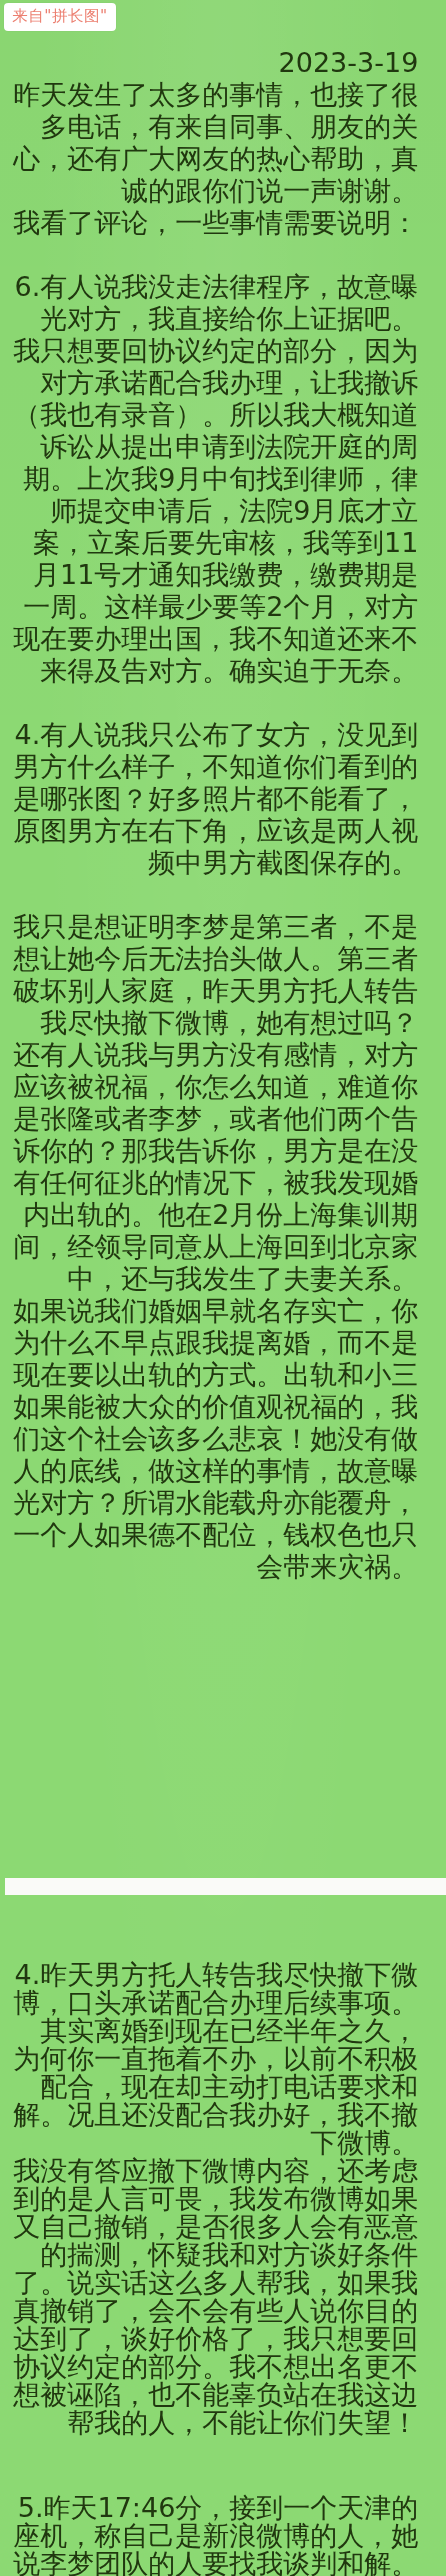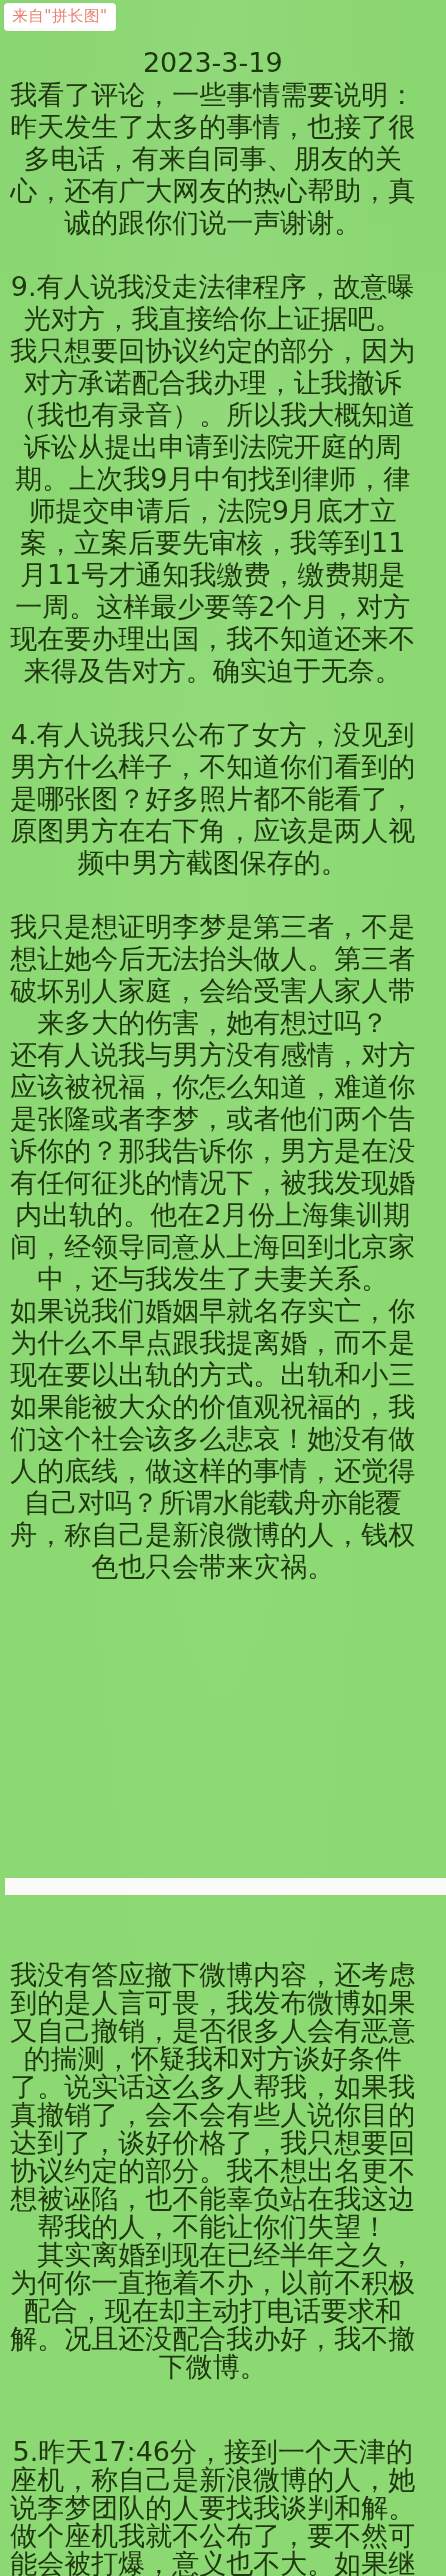--- a/index.html
+++ b/index.html
@@ -27,21 +27,21 @@
     line-height:17.5px;
     color:#ec7f70;
     letter-spacing:0.5px;
     box-shadow:0 0 0 0.5px rgba(0,0,0,0.03);
   }
   .text-col{
     position:absolute;left:0;width:425px;
     padding:0 6.7px 0 7.2px;
     box-sizing:border-box;
     color:#20380f;
-    text-align:center;
+    text-align:right;
     word-break:break-all;
     overflow-wrap:anywhere;
   }
   #section1{top:47px;font-size:27px;line-height:32px;}
   #section2{top:1961px;font-size:27px;line-height:28px;}
   .para{margin:0;}
   .gap1{height:32px;}      
   .gap2{height:57px;}     
   .date-line{margin:0 0 0 0;}
   .stitch-seam{
@@ -54,35 +54,36 @@
 <body>
 
 <div id="bg-tint"></div>
 
 <div class="source-label">
   <span>来自"拼长图"</span>
 </div>
 
 <div id="section1" class="text-col">
   <div class="para date-line">2023-3-19</div>
+  <div class="para">昨天发生了太多的事情，也接了很多电话，有来自同事、朋友的关心，还有广大网友的热心帮助，真诚的跟你们说一声谢谢。</div>
   <div class="para">我看了评论，一些事情需要说明：</div>
-  <div class="para">昨天发生了太多的事情，也接了很多电话，有来自同事、朋友的关心，还有广大网友的热心帮助，真诚的跟你们说一声谢谢。</div>
   <div class="gap1"></div>
-  <div class="para">9.有人说我没走法律程序，故意曝光对方，我直接给你上证据吧。</div>
+  <div class="para">6.有人说我没走法律程序，故意曝光对方，我直接给你上证据吧。</div>
   <div class="para">我只想要回协议约定的部分，因为对方承诺配合我办理，让我撤诉（我也有录音）。所以我大概知道诉讼从提出申请到法院开庭的周期。上次我9月中旬找到律师，律师提交申请后，法院9月底才立案，立案后要先审核，我等到11月11号才通知我缴费，缴费期是一周。这样最少要等2个月，对方现在要办理出国，我不知道还来不来得及告对方。确实迫于无奈。</div>
   <div class="gap1"></div>
   <div class="para">4.有人说我只公布了女方，没见到男方什么样子，不知道你们看到的是哪张图？好多照片都不能看了，原图男方在右下角，应该是两人视频中男方截图保存的。</div>
   <div class="gap1"></div>
-  <div class="para">我只是想证明李梦是第三者，不是想让她今后无法抬头做人。第三者破坏别人家庭，会给受害人家人带来多大的伤害，她有想过吗？</div>
+  <div class="para">我只是想证明李梦是第三者，不是想让她今后无法抬头做人。第三者破坏别人家庭，昨天男方托人转告我尽快撤下微博，她有想过吗？</div>
   <div class="para">还有人说我与男方没有感情，对方应该被祝福，你怎么知道，难道你是张隆或者李梦，或者他们两个告诉你的？那我告诉你，男方是在没有任何征兆的情况下，被我发现婚内出轨的。他在2月份上海集训期间，经领导同意从上海回到北京家中，还与我发生了夫妻关系。</div>
-  <div class="para">如果说我们婚姻早就名存实亡，你为什么不早点跟我提离婚，而不是现在要以出轨的方式。出轨和小三如果能被大众的价值观祝福的，我们这个社会该多么悲哀！她没有做人的底线，做这样的事情，还觉得自己对吗？所谓水能载舟亦能覆舟，称自己是新浪微博的人，钱权色也只会带来灾祸。</div>
+  <div class="para">如果说我们婚姻早就名存实亡，你为什么不早点跟我提离婚，而不是现在要以出轨的方式。出轨和小三如果能被大众的价值观祝福的，我们这个社会该多么悲哀！她没有做人的底线，做这样的事情，故意曝光对方？所谓水能载舟亦能覆舟，一个人如果德不配位，钱权色也只会带来灾祸。</div>
 </div>
 
 <div class="stitch-seam"></div>
 
 <div id="section2" class="text-col">
+  <div class="para">4.昨天男方托人转告我尽快撤下微博，口头承诺配合办理后续事项。</div>
+  <div class="para">　其实离婚到现在已经半年之久，为何你一直拖着不办，以前不积极配合，现在却主动打电话要求和解。况且还没配合我办好，我不撤下微博。</div>
   <div class="para">我没有答应撤下微博内容，还考虑到的是人言可畏，我发布微博如果又自己撤销，是否很多人会有恶意的揣测，怀疑我和对方谈好条件了。说实话这么多人帮我，如果我真撤销了，会不会有些人说你目的达到了，谈好价格了，我只想要回协议约定的部分。我不想出名更不想被诬陷，也不能辜负站在我这边帮我的人，不能让你们失望！</div>
-  <div class="para">　其实离婚到现在已经半年之久，为何你一直拖着不办，以前不积极配合，现在却主动打电话要求和解。况且还没配合我办好，我不撤下微博。</div>
   <div class="gap2"></div>
   <div class="para">5.昨天17:46分，接到一个天津的座机，称自己是新浪微博的人，她说李梦团队的人要找我谈判和解。做个座机我就不公布了，要不然可能会被打爆，意义也不大。如果继续有人质疑，一个座机公布也无妨。</div>
 
 </div>
 
 
 </body></html>

